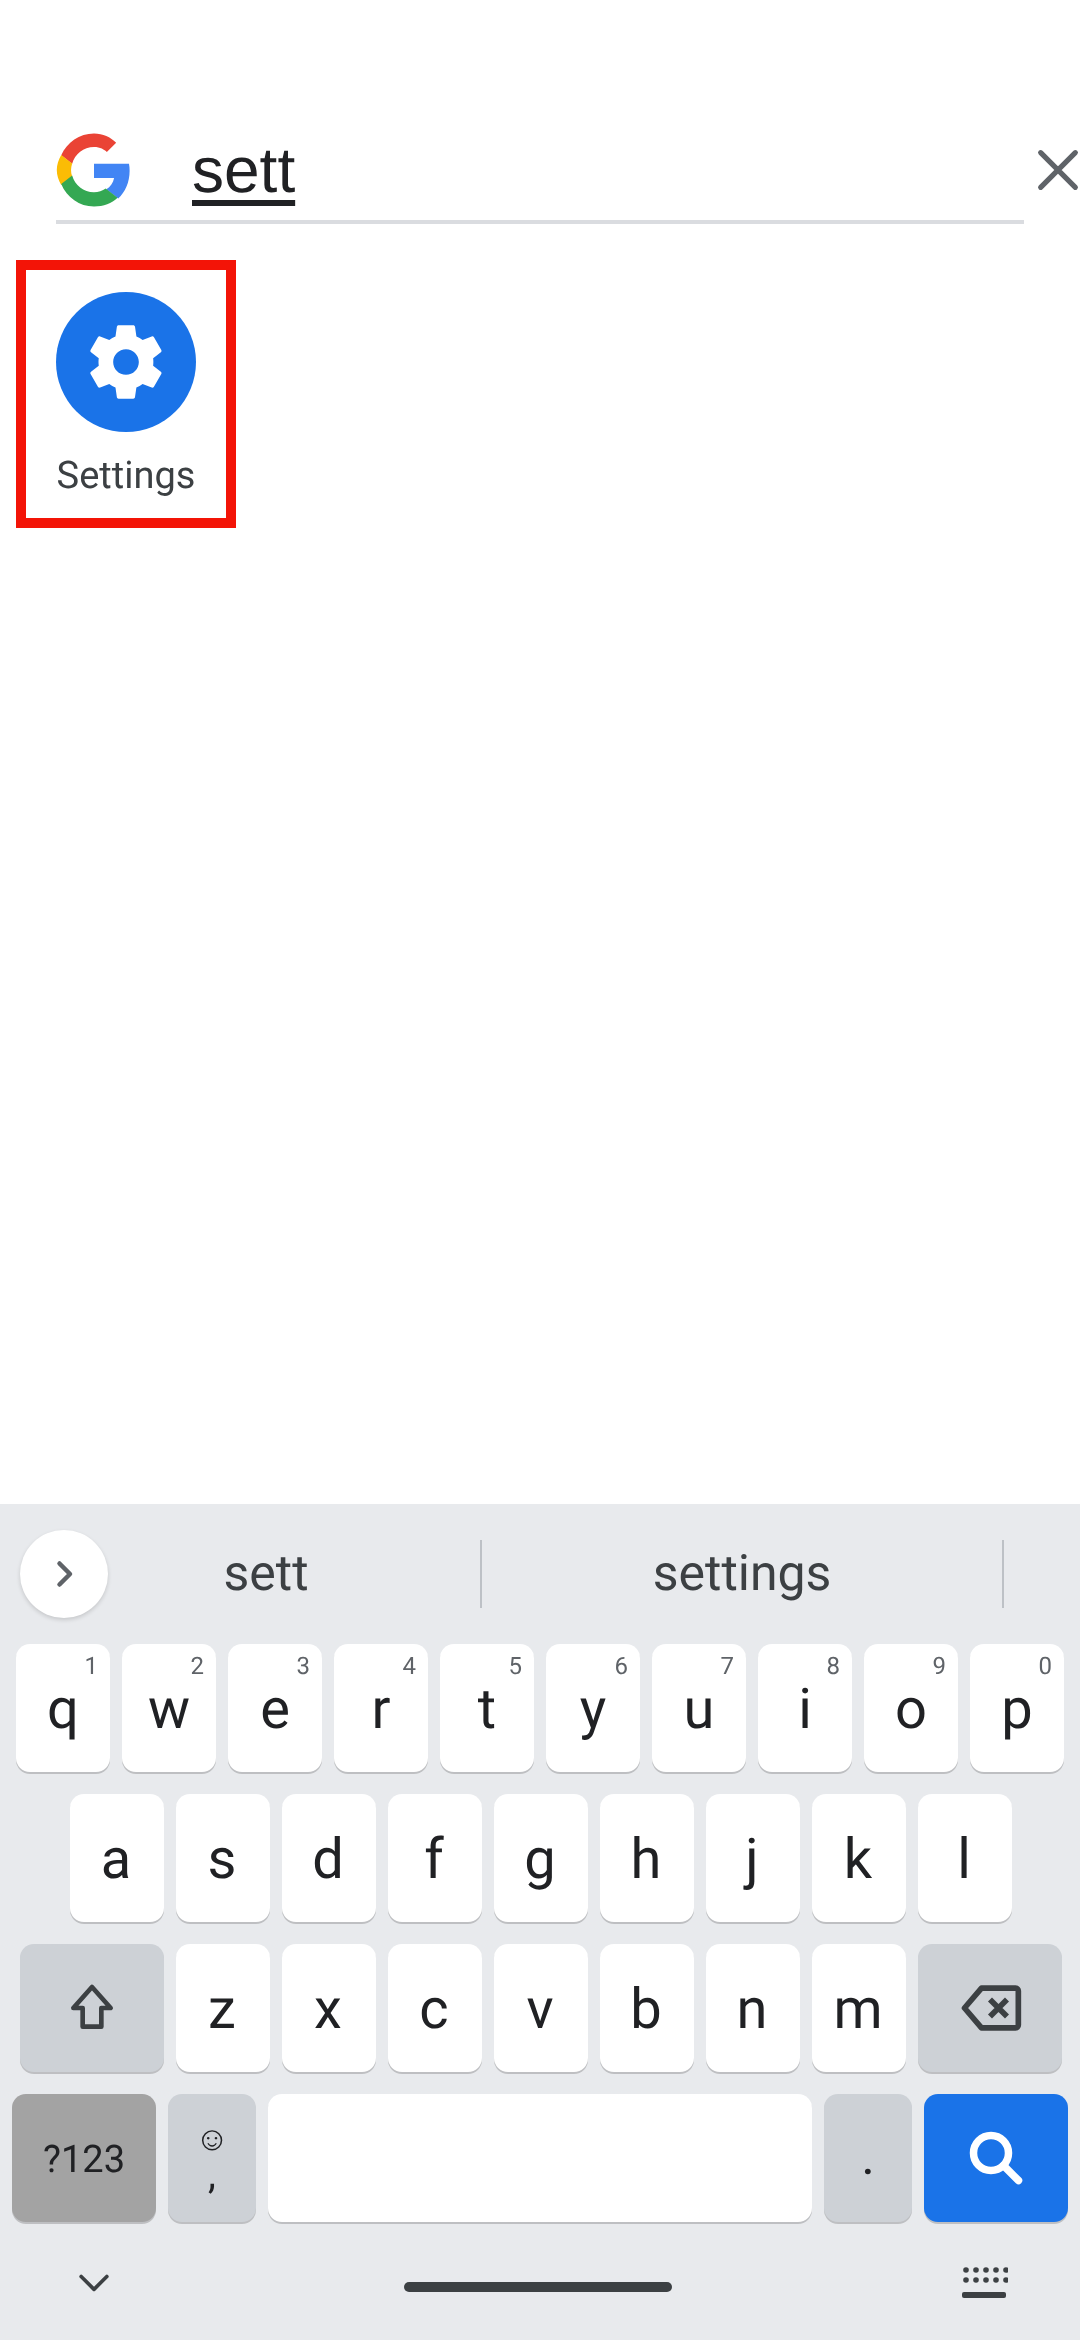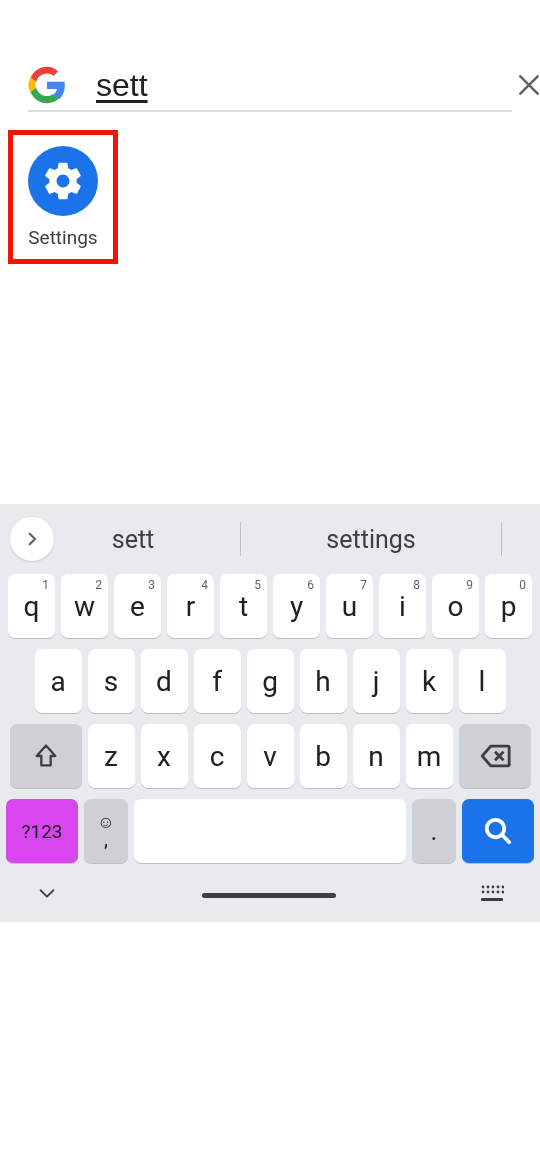--- a/index.html
+++ b/index.html
@@ -1,17 +1,17 @@
 <!DOCTYPE html>
 <html><head>
   <meta charset="utf-8">
   <style>
     * { margin:0; padding:0; box-sizing:border-box; -webkit-font-smoothing:antialiased; }
     html,body { width:540px; height:1170px; background:#fff; font-family:-apple-system,Roboto,Arial,sans-serif; overflow:hidden; }
-    .screen { position:relative; width:540px; height:922px; }
+    .screen { position:relative; width:540px; height:1170px; }
 
     
     .search-bar { position:absolute; top:60px; left:28px; right:28px; height:52px; display:flex; align-items:center; border-bottom:2px solid #dadce0; }
     .g-logo { width:38px; height:38px; flex:0 0 auto; }
     .search-input { flex:1; margin-left:30px; font-size:32px; color:#202124; border:none; outline:none; text-decoration:underline; text-underline-offset:4px; background:transparent; }
     .clear-btn { width:40px; height:40px; display:flex; align-items:center; justify-content:center; color:#5f6368; }
     .clear-btn svg{width:26px;height:26px;}
 
     
     .results { position:absolute; top:130px; left:8px; display:flex; }
@@ -31,21 +31,21 @@
 
     .krow { display:flex; justify-content:center; gap:6px; padding:0 6px; margin-bottom:11px; }
     .key { background:#fff; border-radius:7px; height:64px; width:47px; display:flex; align-items:center; justify-content:center; font-size:28px; color:#202124; position:relative; box-shadow:0 1px 0 rgba(0,0,0,.18); }
     .key .sup { position:absolute; top:4px; right:6px; font-size:12px; color:#5f6368; }
     .row2 .key { width:47px; }
     .row2 { padding:0 32px; }
     .key-wide { width:72px; background:#cdd1d6; }
     .key-shift svg{width:28px;height:28px;stroke:#3c4043;fill:none;stroke-width:2;}
     .key-back svg{width:34px;height:34px;stroke:#3c4043;fill:none;stroke-width:2;}
     .row4 { padding:0 6px; }
-    .row4 .key-sym { width:72px; background:#d946ef; font-size:19px;text-align:right; }
+    .row4 .key-sym { width:72px; background:#a3a3a3; font-size:19px;text-align:right; }
     .row4 .key-emoji { width:44px; background:#cdd1d6; font-size:17px; flex-direction:column; line-height:1; gap:0; }
     .row4 .key-emoji .emoji{font-size:17px;}
     .row4 .key-emoji .comma{font-size:20px; margin-top:-2px;}
     .row4 .key-space { flex:1; background:#fff; }
     .row4 .key-dot { width:44px; background:#cdd1d6; font-size:26px; }
     .row4 .key-search { width:72px; background:#1a73e8; }
     .row4 .key-search svg{width:30px;height:30px;stroke:#fff;fill:none;stroke-width:3;}
 
     .navbar { position:absolute; left:0; right:0; bottom:0; height:54px; display:flex; align-items:center; justify-content:space-between; padding:0 36px; }
     .nav-chev svg{width:22px;height:22px;stroke:#3c4043;fill:none;stroke-width:2;}

